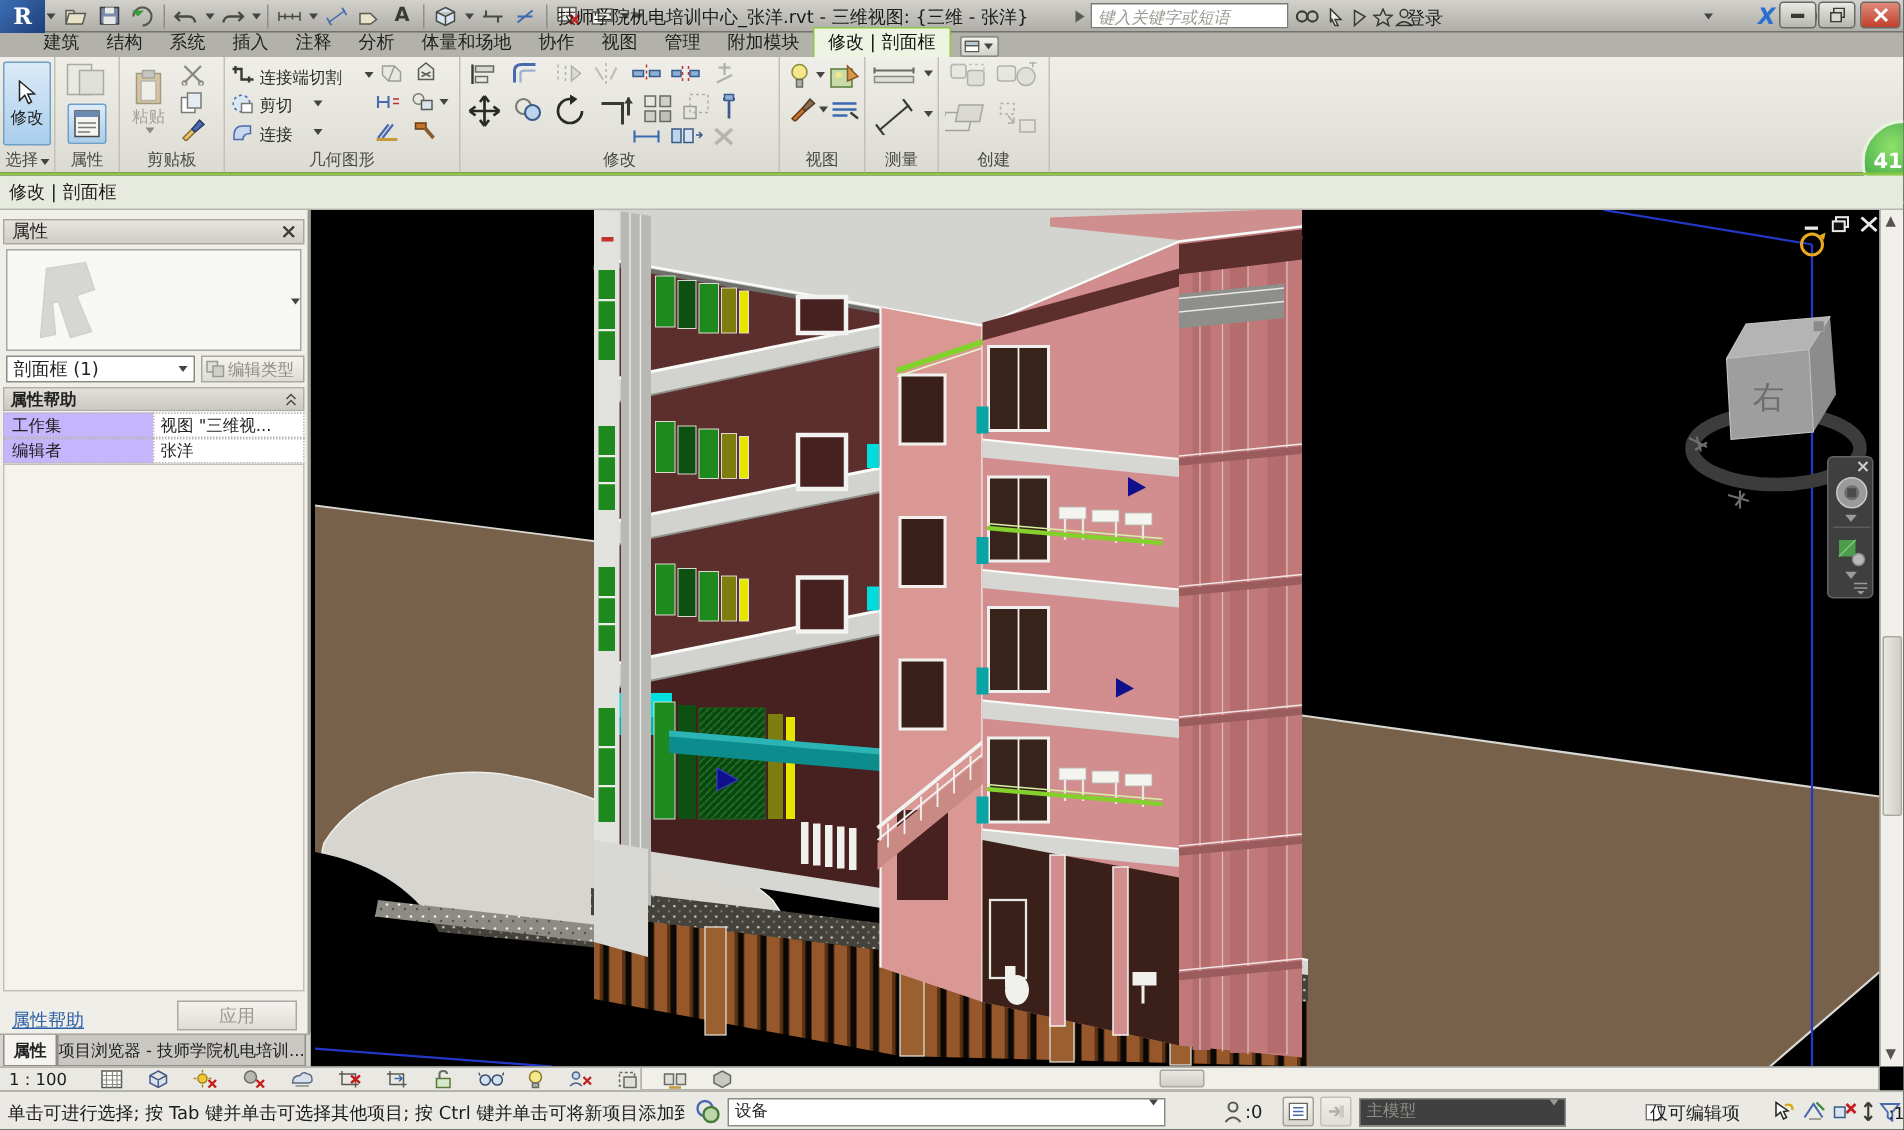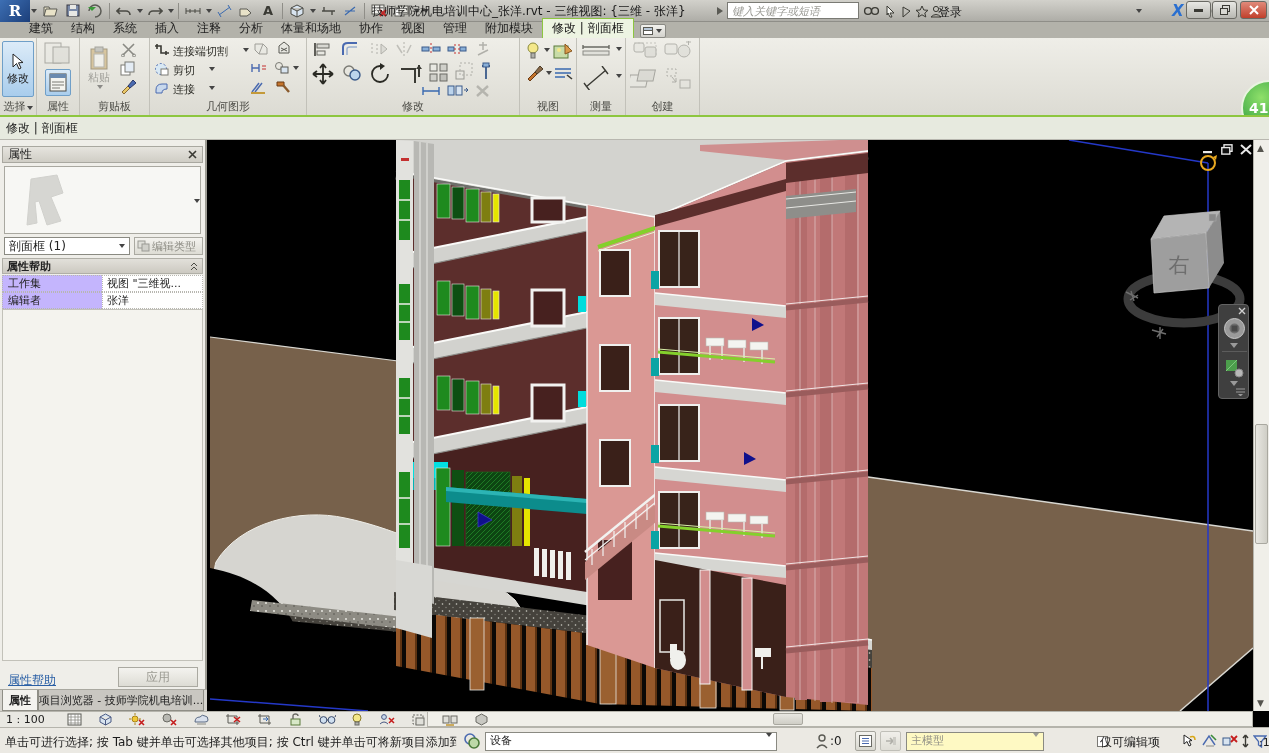--- a/index.html
+++ b/index.html
@@ -73,21 +73,21 @@
 .hscroll{left:427px;top:711px;width:826px;height:16px;background:#f0efe9;border:1px solid #b5b4ac}
 .hthumb{position:absolute;left:345px;top:1px;width:30px;height:12px;background:linear-gradient(#e8e7e1,#cfcec6);border:1px solid #a9a8a0;border-radius:2px}
 
 .viewbar{left:0;top:711px;width:427px;height:16px;background:#e9e8e2;border-top:1px solid #b5b4ac;display:flex;align-items:center;gap:16px;padding-left:6px}
 .scale{font-size:11px;color:#1c1c1c;margin-right:6px;white-space:nowrap}
 .vbi{width:16px;height:13px;position:relative;display:inline-block}
 
 .statusbar{left:0;top:727px;width:1269px;height:26px;background:#ebe9e3;border-top:1px solid #b5b4ac}
 .hint{position:absolute;left:5px;top:6px;width:452px;overflow:hidden;white-space:nowrap;font-size:12px;color:#1c1c1c}
 .combo{position:absolute;height:19px;background:#fff;border:1px solid #8a8a82;display:flex;align-items:flex-start;justify-content:space-between;padding:0 4px;font-size:11px}
-.combo.dis{background:#fef9c3;color:#8e8d85}
+.combo.dis{background:#404040;color:#8e8d85}
 .sbt{position:absolute;top:6px;font-size:12px;color:#1c1c1c;white-space:nowrap}
 .sbicon{position:absolute;top:3px;width:21px;height:20px;display:flex;align-items:center;justify-content:center}
 .bevel{background:linear-gradient(#f4f3ef,#d8d7cf);border:1px solid #a5a49c;border-radius:2px}
 .chk{position:absolute;left:1097px;top:8px;width:11px;height:11px;background:#fff;border:1px solid #7a7974}
 svg{display:block}
 </style>
 </head>
 <body>
 
 <div class="screen">

